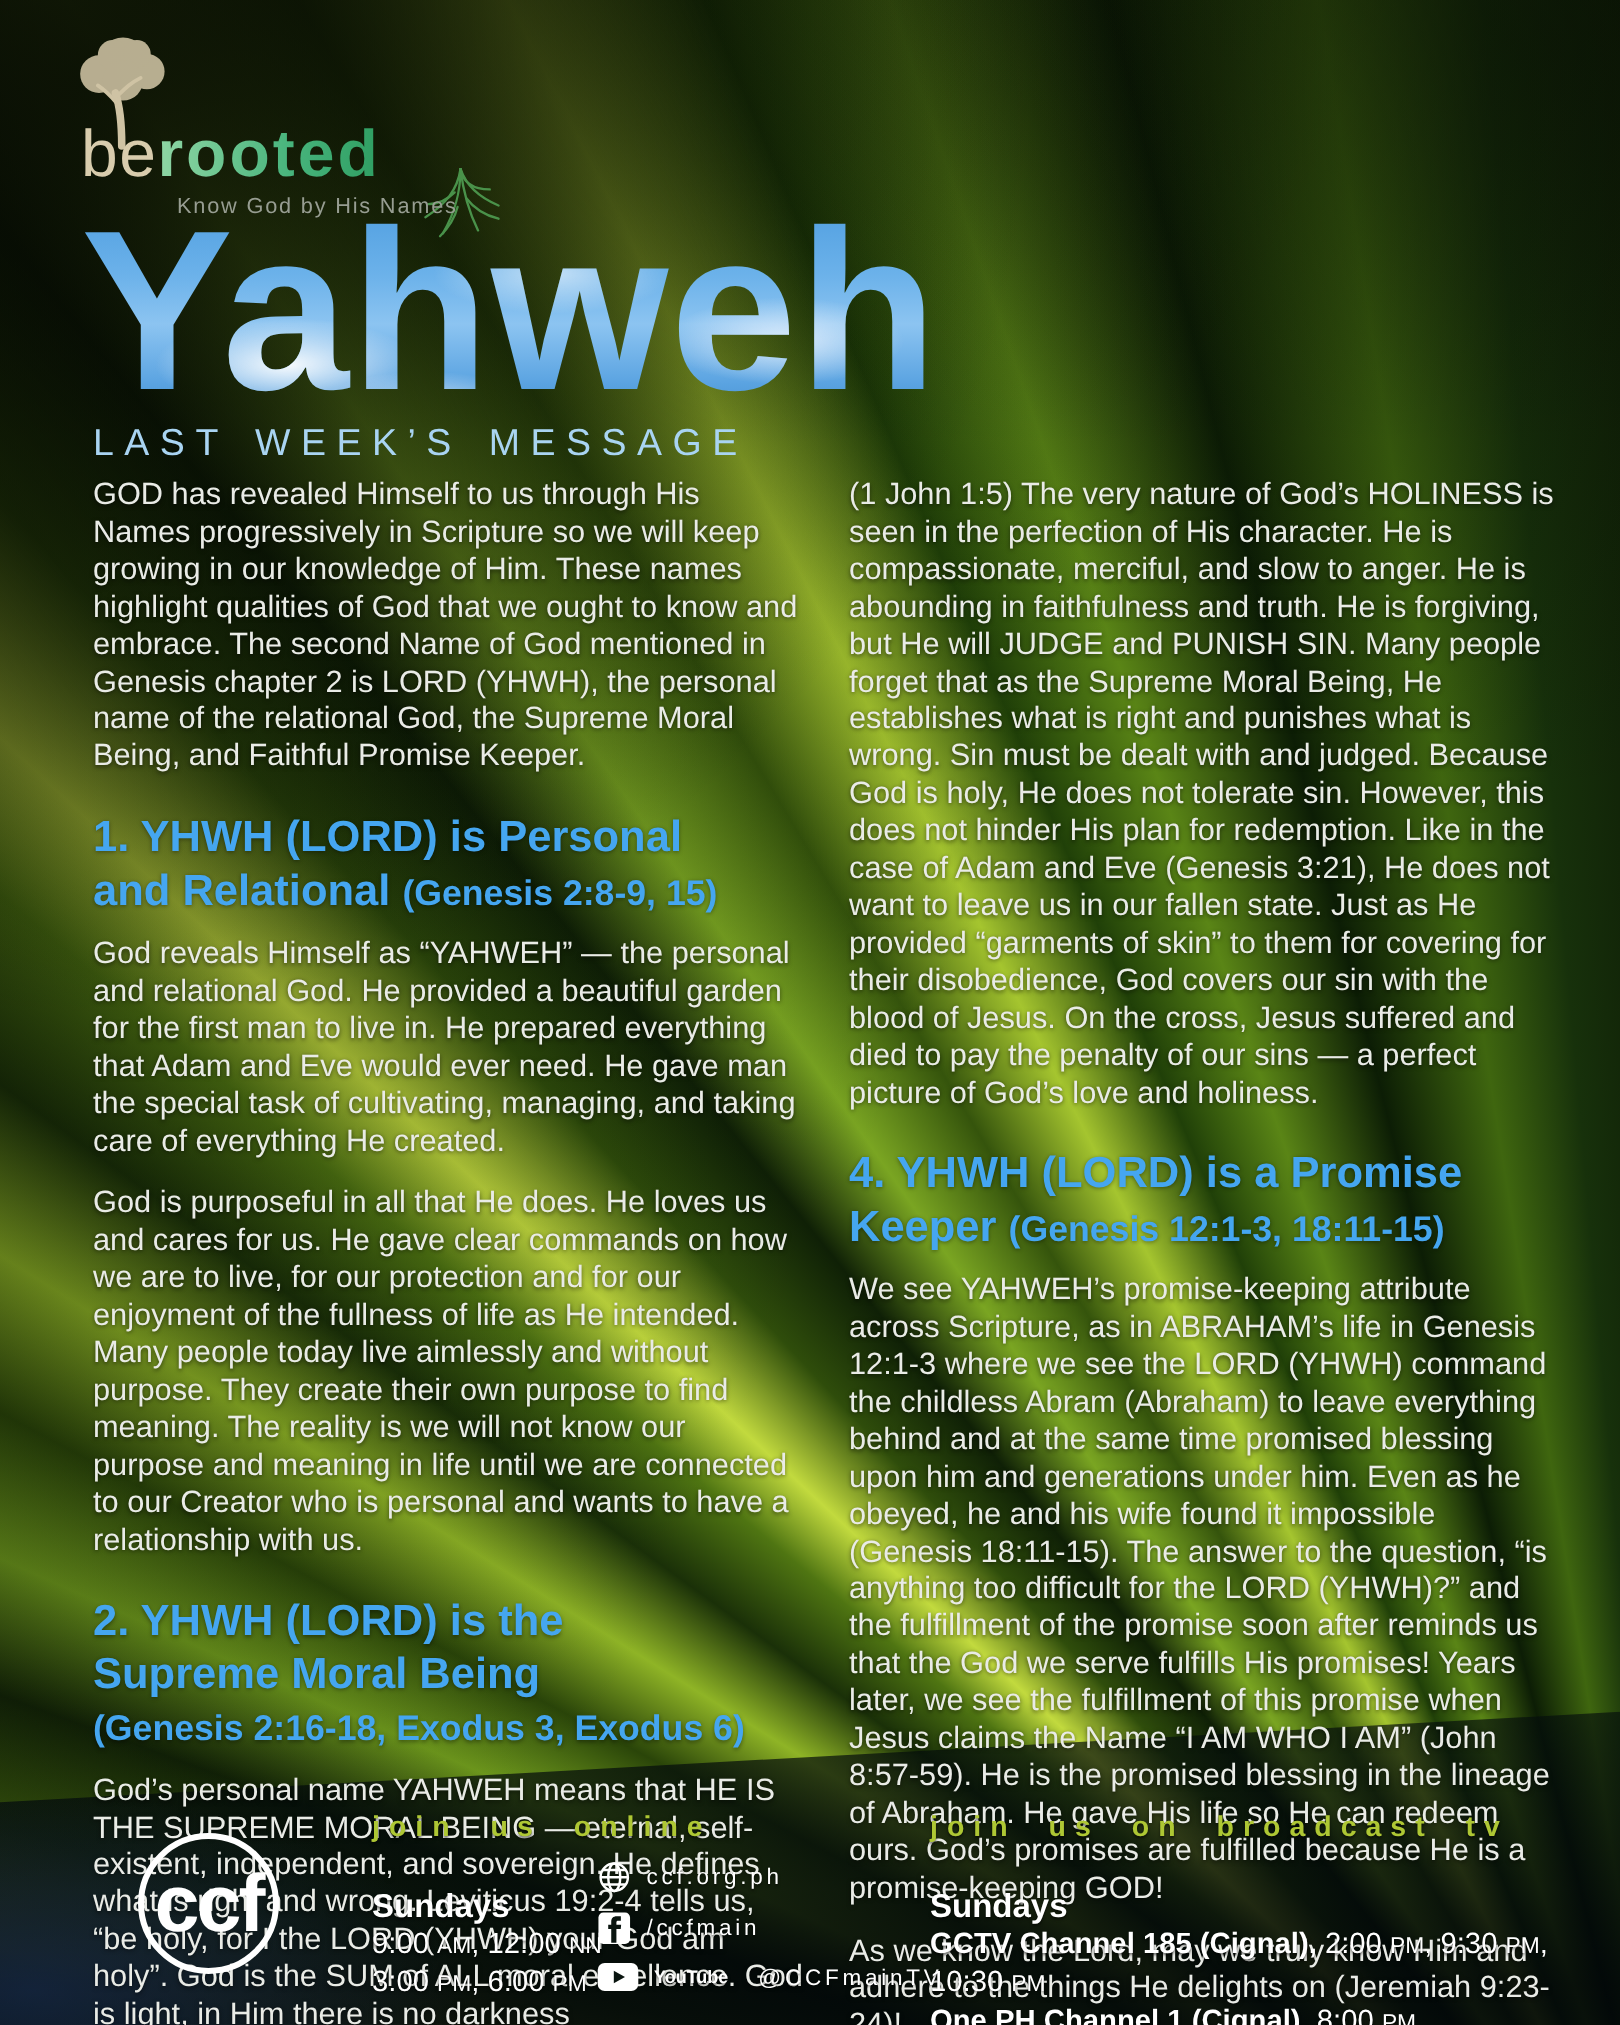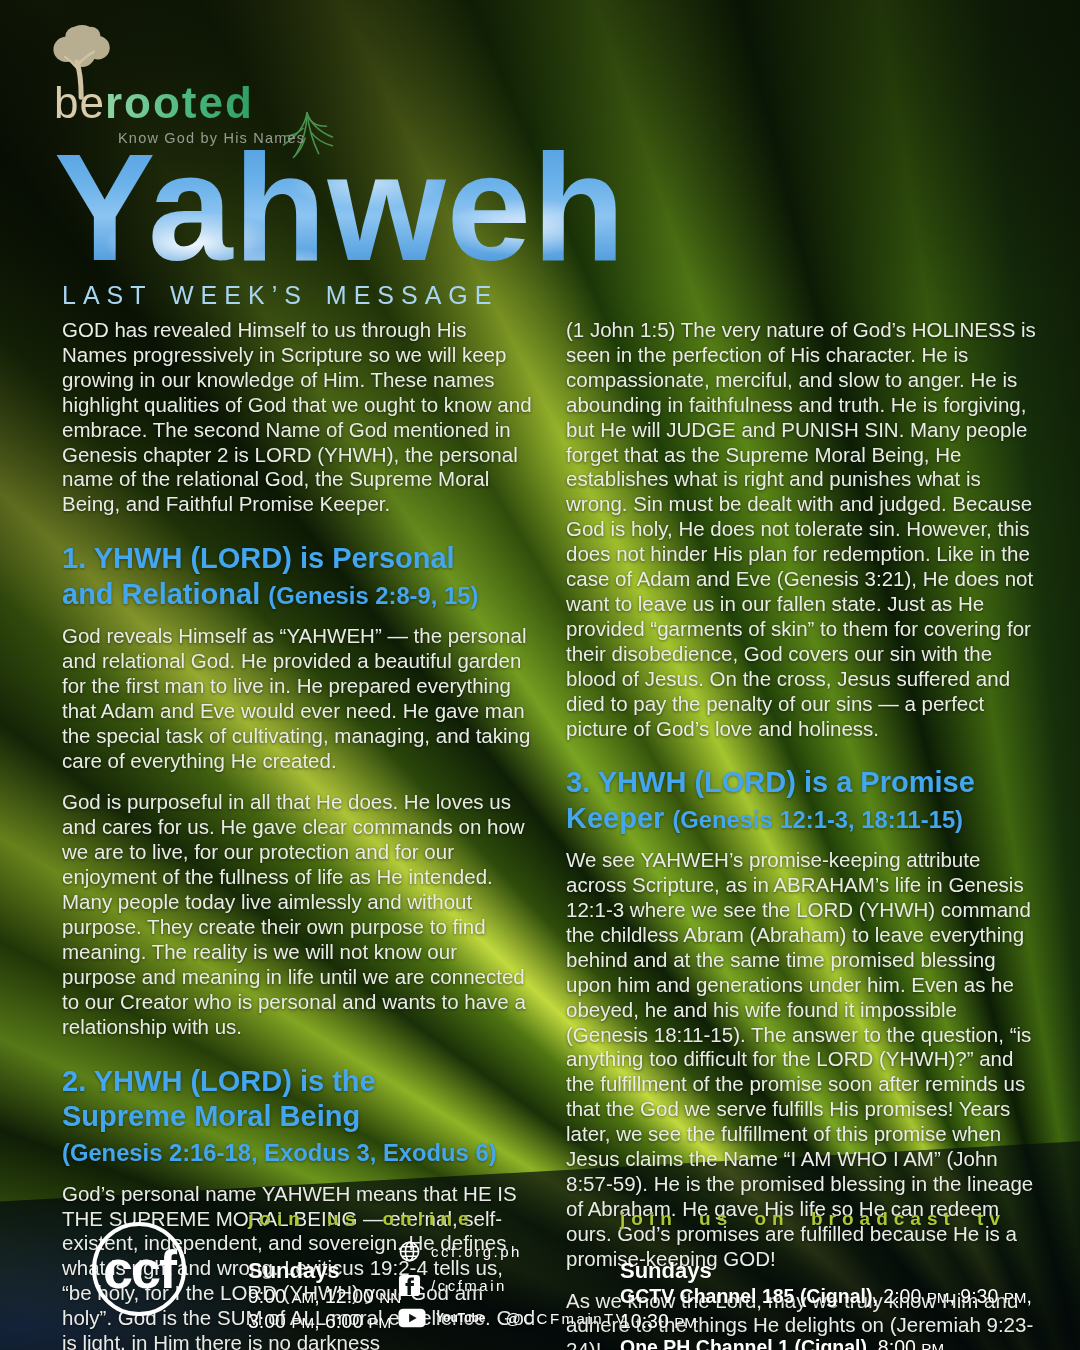--- a/index.html
+++ b/index.html
@@ -140,21 +140,21 @@
         <span>and Relational</span> <span class="ref">(Genesis 2:8-9, 15)</span></h2>
       <p>God reveals Himself as “YAHWEH” — the personal and relational God. He provided a beautiful garden for the first man to live in. He prepared everything that Adam and Eve would ever need. He gave man the special task of cultivating, managing, and taking care of everything He created.</p>
       <p>God is purposeful in all that He does. He loves us and cares for us. He gave clear commands on how we are to live, for our protection and for our enjoyment of the fullness of life as He intended. Many people today live aimlessly and without purpose. They create their own purpose to find meaning. The reality is we will not know our purpose and meaning in life until we are connected to our Creator who is personal and wants to have a relationship with us.</p>
       <h2><span>2. YHWH (LORD) is the</span><br>
         <span>Supreme Moral Being</span><br>
         <span class="ref">(Genesis 2:16-18, Exodus 3, Exodus 6)</span></h2>
       <p>God’s personal name YAHWEH means that HE IS THE SUPREME MORAL BEING — eternal, self-existent, independent, and sovereign. He defines what is right and wrong. Leviticus 19:2-4 tells us, “be holy, for I the LORD (YHWH) your God am holy”. God is the SUM of ALL moral excellence. God is light, in Him there is no darkness</p>
     </section>
     <section class="col">
       <p>(1 John 1:5) The very nature of God’s HOLINESS is seen in the perfection of His character. He is compassionate, merciful, and slow to anger. He is abounding in faithfulness and truth. He is forgiving, but He will JUDGE and PUNISH SIN. Many people forget that as the Supreme Moral Being, He establishes what is right and punishes what is wrong. Sin must be dealt with and judged. Because God is holy, He does not tolerate sin. However, this does not hinder His plan for redemption. Like in the case of Adam and Eve (Genesis 3:21), He does not want to leave us in our fallen state. Just as He provided “garments of skin” to them for covering for their disobedience, God covers our sin with the blood of Jesus. On the cross, Jesus suffered and died to pay the penalty of our sins — a perfect picture of God’s love and holiness.</p>
-      <h2><span>3. YHWH (LORD) is a Promise</span><br>
+      <h2><span>4. YHWH (LORD) is a Promise</span><br>
         <span>Keeper</span> <span class="ref">(Genesis 12:1-3, 18:11-15)</span></h2>
       <p>We see YAHWEH’s promise-keeping attribute across Scripture, as in ABRAHAM’s life in Genesis 12:1-3 where we see the LORD (YHWH) command the childless Abram (Abraham) to leave everything behind and at the same time promised blessing upon him and generations under him. Even as he obeyed, he and his wife found it impossible (Genesis 18:11-15). The answer to the question, “is anything too difficult for the LORD (YHWH)?” and the fulfillment of the promise soon after reminds us that the God we serve fulfills His promises! Years later, we see the fulfillment of this promise when Jesus claims the Name “I AM WHO I AM” (John 8:57-59). He is the promised blessing in the lineage of Abraham. He gave His life so He can redeem ours. God’s promises are fulfilled because He is a promise-keeping GOD!</p>
       <p>As we know the Lord, may we truly know Him and adhere to the things He delights on (Jeremiah 9:23-24)!</p>
     </section>
   </main>
 
   <div class="ccf-logo">ccf</div>
 
   <div class="online">
     <div class="f-label">join us online</div>

